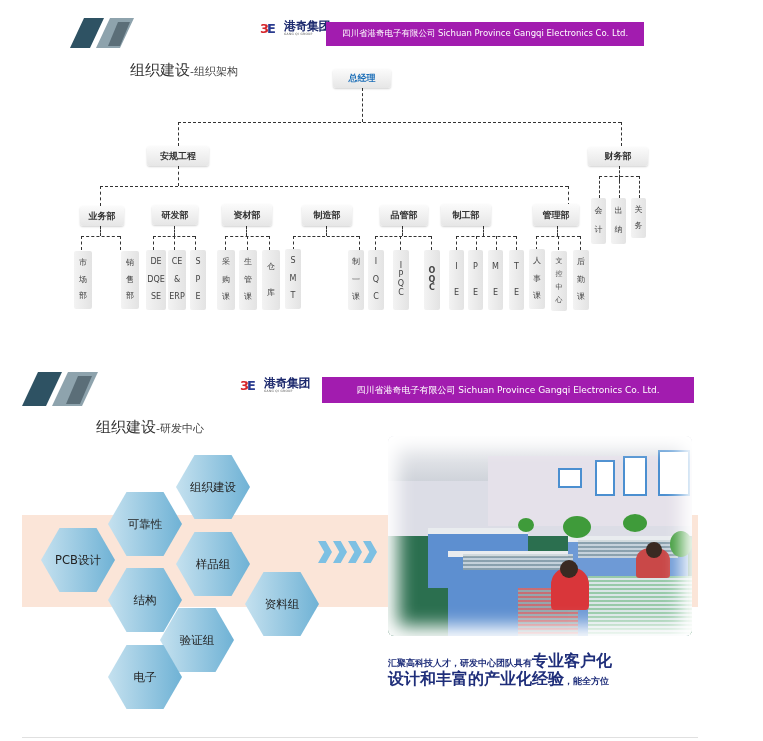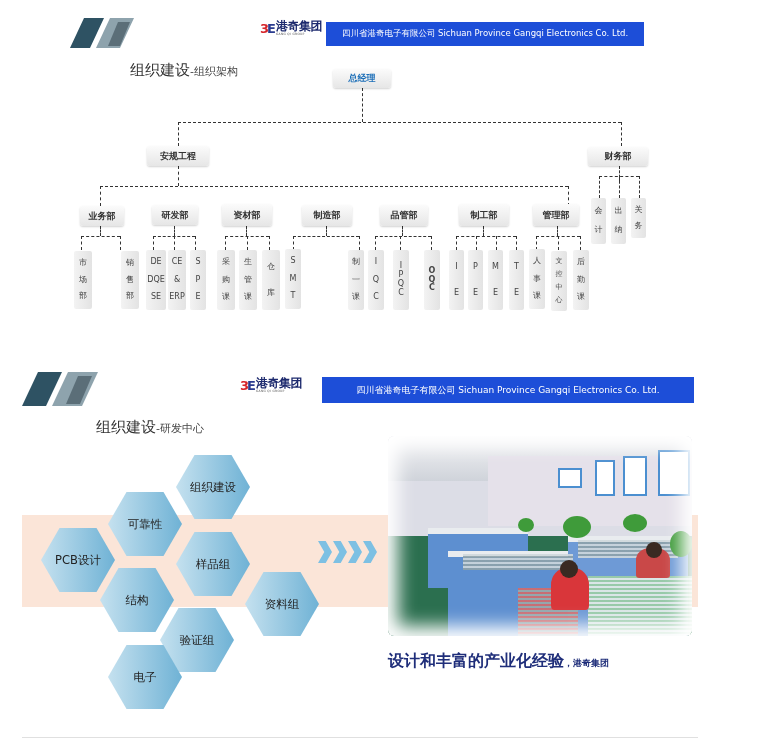--- a/index.html
+++ b/index.html
@@ -3,27 +3,27 @@
 <meta charset="utf-8">
 <style>
   * { box-sizing: border-box; margin: 0; padding: 0; }
   body { width: 763px; height: 741px; background: #ffffff; font-family: "DejaVu Sans", sans-serif; position: relative; overflow: hidden; }
 
   
   .hdr { position: absolute; }
   .hdr .stripes { position: absolute; left: 0; top: 0; width: 64px; height: 30px; }
   .hdr .title { position: absolute; top: 3px; font-size: 15px; color: #333; white-space: nowrap; margin-top: 40px; }
   .hdr .title .sub { font-size: 11px; color: #444; }
-  .hdr .logo { position: absolute; top: 2px; display: flex; align-items: center; gap: 2px; }
+  .hdr .logo { position: absolute; top: 2px; display: flex; align-items: center; gap: 10px; }
   .logo .mark { font-size: 13px; font-weight: bold; color: #d6262b; letter-spacing: -2px; }
   .logo .mark b { color: #2a3b8f; }
   .logo .name { display: flex; flex-direction: column; line-height: 1; }
   .logo .name .cn { font-size: 12px; font-weight: bold; color: #1d2a6e; letter-spacing: -0.5px; }
   .logo .name .en { font-size: 3px; color: #555; letter-spacing: 0.3px; margin-top: 1px; }
-  .hdr .company { position: absolute; top: 4px; height: 24px; background: #1d4ed8; color: #ffffff; font-size: 8.5px; display: flex; align-items: center; justify-content: center; white-space: nowrap; }
+  .hdr .company { position: absolute; top: 4px; height: 24px; background: #a21caf; color: #ffffff; font-size: 8.5px; display: flex; align-items: center; justify-content: center; white-space: nowrap; }
 
   #hdr1 { left: 70px; top: 18px; width: 580px; height: 32px; }
   #hdr1 .title { left: 60px; }
   #hdr1 .logo { left: 190px; }
   #hdr1 .company { left: 256px; width: 318px; }
 
   #hdr2 { left: 22px; top: 372px; width: 680px; height: 34px; }
   #hdr2 .stripes { width: 76px; height: 34px; }
   #hdr2 .title { left: 74px; top: 6px; }
   #hdr2 .logo { left: 218px; top: 5px; }
@@ -139,21 +139,21 @@
 
   <div class="node top" style="left:333px;top:69px;width:58px;height:19px">总经理</div>
   <div class="node" style="left:147px;top:146px;width:62px;height:20px">安规工程</div>
   <div class="node" style="left:588px;top:147px;width:60px;height:19px">财务部</div>
 
   <div class="node" style="left:80px;top:206px;width:44px;height:20px">业务部</div>
   <div class="node" style="left:152px;top:205px;width:46px;height:20px">研发部</div>
   <div class="node" style="left:222px;top:204px;width:50px;height:22px">资材部</div>
   <div class="node" style="left:302px;top:205px;width:50px;height:21px">制造部</div>
   <div class="node" style="left:380px;top:205px;width:48px;height:21px">品管部</div>
-  <div class="node" style="left:459px;top:204px;width:50px;height:22px">制工部</div>
+  <div class="node" style="left:441px;top:204px;width:50px;height:22px">制工部</div>
   <div class="node" style="left:533px;top:204px;width:46px;height:22px">管理部</div>
 
   <div class="leaf" style="left:74px;top:251px;width:18px;height:58px">
       <span>市</span>
       <span>场</span>
       <span>部</span>
     </div>
   <div class="leaf" style="left:121px;top:251px;width:18px;height:58px">
       <span>销</span>
       <span>售</span>
@@ -283,21 +283,21 @@
   </div>
   <div class="company">四川省港奇电子有限公司  Sichuan Province Gangqi Electronics Co. Ltd.</div>
 </div>
 
 <div class="band"></div>
 
 <div class="hex" style="left:176px;top:455px">组织建设</div>
 <div class="hex" style="left:108px;top:492px">可靠性</div>
 <div class="hex" style="left:41px;top:528px">PCB设计</div>
 <div class="hex" style="left:176px;top:532px">样品组</div>
-<div class="hex" style="left:100px;top:568px">结构</div>
+<div class="hex" style="left:108px;top:568px">结构</div>
 <div class="hex" style="left:245px;top:572px">资料组</div>
 <div class="hex" style="left:160px;top:608px">验证组</div>
 <div class="hex" style="left:108px;top:645px">电子</div>
 
 <div class="chevrons">
   <div class="chev"></div>
     <div class="chev"></div>
     <div class="chev"></div>
     <div class="chev"></div>
 </div>
@@ -322,16 +322,17 @@
   <div class="plant" style="left:130px;top:82px;width:16px;height:14px"></div>
   <div class="plant" style="left:282px;top:95px;width:22px;height:26px"></div>
   <div class="person" style="left:163px;top:132px;width:38px;height:42px;background:#d9363a"></div>
   <div class="person" style="left:172px;top:124px;width:18px;height:18px;background:#3a2a22;border-radius:50%"></div>
   <div class="person" style="left:248px;top:112px;width:34px;height:30px;background:#c94848"></div>
   <div class="person" style="left:258px;top:106px;width:16px;height:16px;background:#3a2a22;border-radius:50%"></div>
   <div class="fade"></div>
 </div>
 
 <div class="tagline">
-  <div><span class="b">设计和丰富的产业化经验</span><span class="s">，港奇集团</span></div>
+  <div><span class="s">汇聚高科技人才，研发中心团队具有</span><span class="b">专业客户化</span></div>
+  <div><span class="b">设计和丰富的产业化经验</span><span class="s">，能全方位</span></div>
 </div>
 
 <div class="footer-line"></div>
 
 </body></html>

